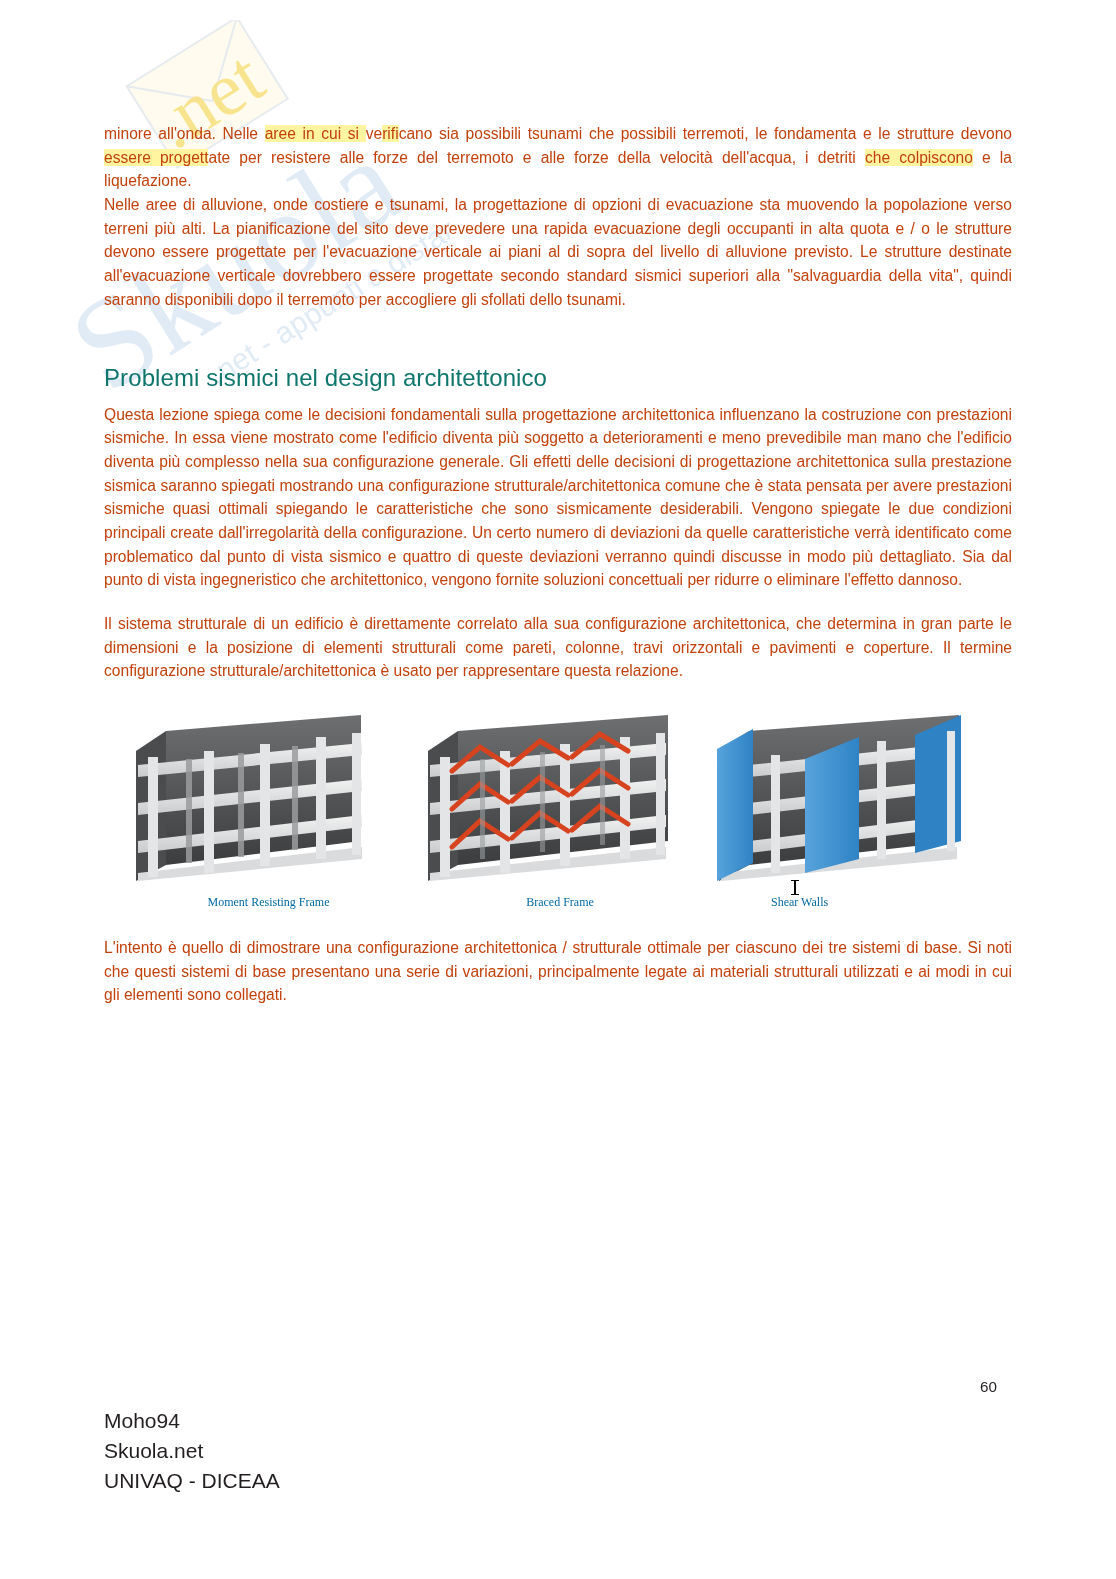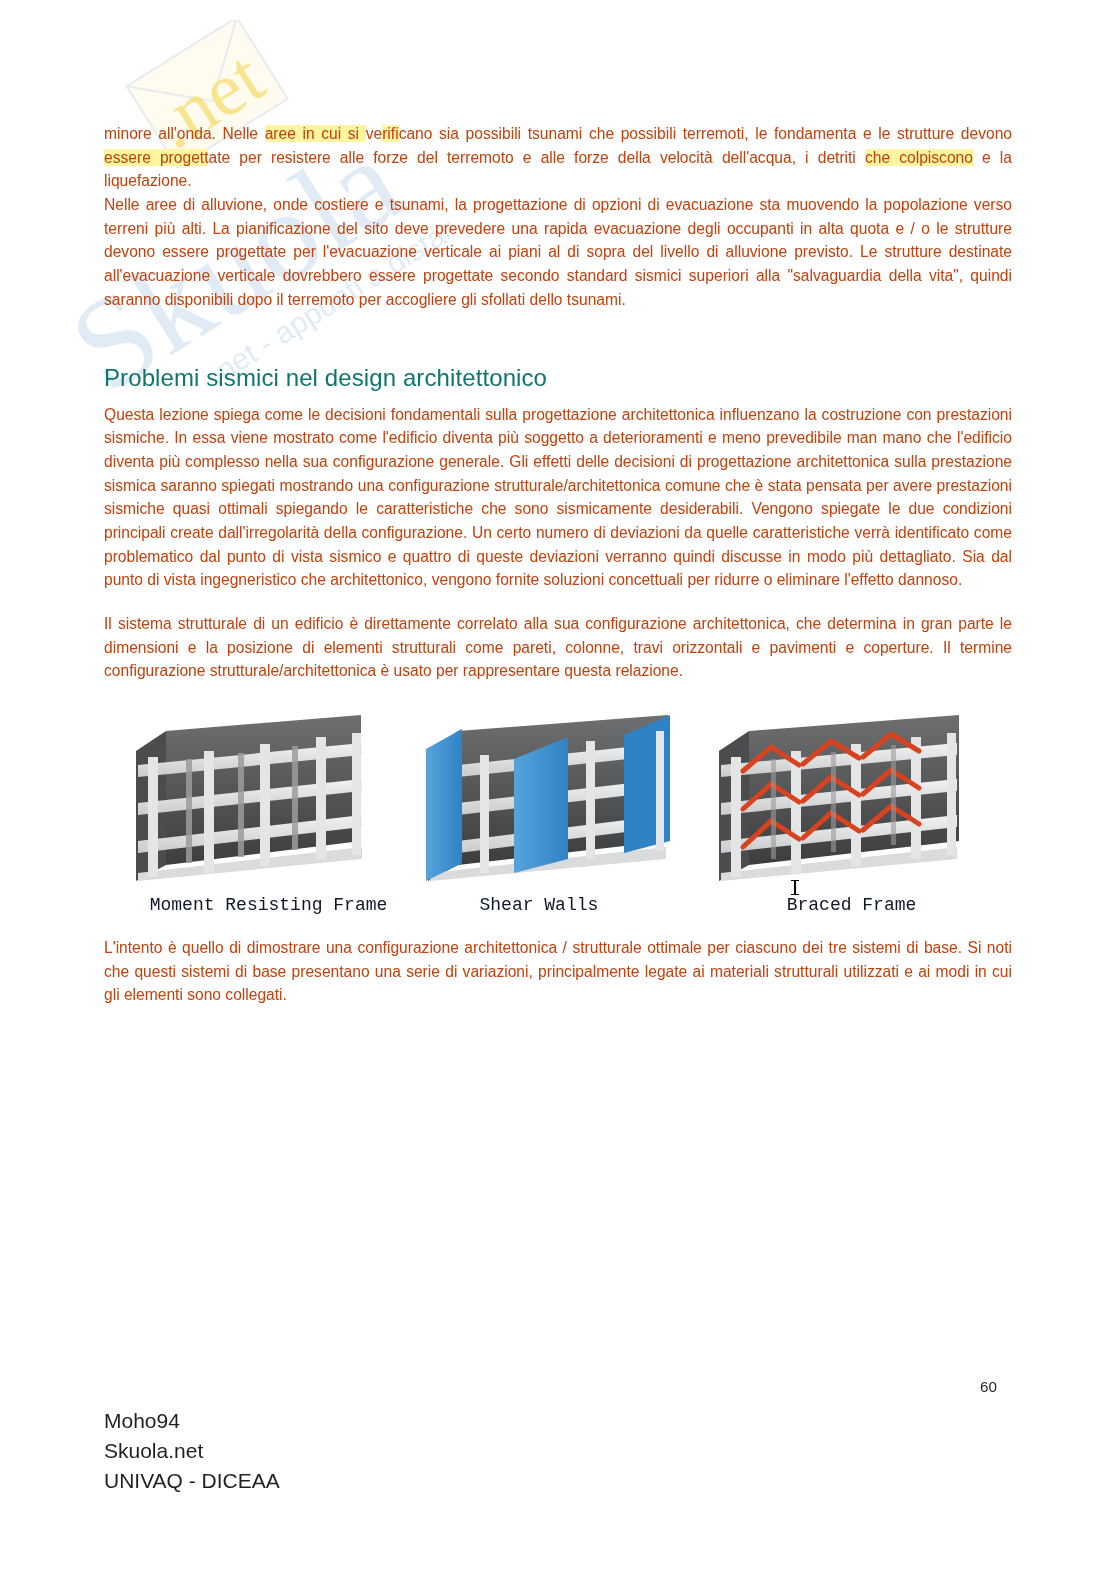--- a/index.html
+++ b/index.html
@@ -68,23 +68,23 @@
     justify-content: space-between;
     align-items: flex-end;
     padding: 0 18px 0 22px;
   }
   .fig-item {
     width: 285px;
     text-align: center;
   }
   .fig-caption {
     margin-top: 8px;
-    font-size: 18px;
-    color: #0f172a;
-    font-family: Liberation Mono, monospace;
+    font-size: 12px;
+    color: #0369a1;
+    font-family: Liberation Serif, serif;
   }
   .fig-caption.shear {
     text-align: left;
     padding-left: 62px;
   }
   .cursor-mark {
     position: absolute;
     left: 690px;
     top: 167px;
     width: 2px;
@@ -188,20 +188,71 @@
               <rect x="112" y="40" width="6" height="104"></rect>
               <rect x="166" y="33" width="6" height="104"></rect>
             </g>
           </svg>
           <div class="fig-caption">Moment Resisting Frame</div>
         </div>
 
         <div class="fig-item">
           <svg width="285" height="170" viewBox="0 0 285 170" xmlns="http://www.w3.org/2000/svg">
             <defs>
+              <linearGradient id="sideDark2" x1="0" y1="0" x2="0" y2="1">
+                <stop offset="0%" stop-color="#6d6f71"></stop>
+                <stop offset="100%" stop-color="#3b3d3f"></stop>
+              </linearGradient>
+              <linearGradient id="slabG2" x1="0" y1="0" x2="0" y2="1">
+                <stop offset="0%" stop-color="#f2f2f2"></stop>
+                <stop offset="100%" stop-color="#c9cbcd"></stop>
+              </linearGradient>
+            </defs>
+            <polygon points="40,18 250,2 250,128 40,152" fill="url(#sideDark2)"></polygon>
+            <polygon points="10,38 40,18 40,152 10,168" fill="#4a4c4e"></polygon>
+            <g>
+              <polygon points="12,52 248,30 248,42 12,64" fill="url(#slabG2)"></polygon>
+              <polygon points="12,90 248,66 248,78 12,102" fill="url(#slabG2)"></polygon>
+              <polygon points="12,128 248,102 248,114 12,140" fill="url(#slabG2)"></polygon>
+              <polygon points="12,160 248,134 248,146 12,168" fill="#d9dbdd"></polygon>
+            </g>
+            <g fill="#e3e5e7">
+              <rect x="22" y="44" width="10" height="120"></rect>
+              <rect x="82" y="38" width="10" height="122"></rect>
+              <rect x="142" y="31" width="10" height="122"></rect>
+              <rect x="202" y="24" width="10" height="122"></rect>
+              <rect x="238" y="20" width="9" height="122"></rect>
+            </g>
+
+            <g stroke="#d8431f" stroke-width="5" fill="none" stroke-linecap="round">
+
+              <path d="M34,58 L62,34 L90,52"></path>
+              <path d="M94,51 L122,28 L150,45"></path>
+              <path d="M154,44 L182,21 L210,38"></path>
+
+              <path d="M34,96 L62,71 L90,89"></path>
+              <path d="M94,88 L122,64 L150,82"></path>
+              <path d="M154,81 L182,57 L210,75"></path>
+
+              <path d="M34,134 L62,108 L90,126"></path>
+              <path d="M94,125 L122,100 L150,118"></path>
+              <path d="M154,117 L182,93 L210,111"></path>
+            </g>
+            <g fill="#9a9c9e" opacity="0.6">
+              <rect x="62" y="46" width="5" height="100"></rect>
+              <rect x="122" y="39" width="5" height="100"></rect>
+              <rect x="182" y="32" width="5" height="100"></rect>
+            </g>
+          </svg>
+          <div class="fig-caption">Braced Frame</div>
+        </div>
+
+        <div class="fig-item">
+          <svg width="285" height="170" viewBox="0 0 285 170" xmlns="http://www.w3.org/2000/svg">
+            <defs>
               <linearGradient id="sideDark3" x1="0" y1="0" x2="0" y2="1">
                 <stop offset="0%" stop-color="#6d6f71"></stop>
                 <stop offset="100%" stop-color="#3b3d3f"></stop>
               </linearGradient>
               <linearGradient id="slabG3" x1="0" y1="0" x2="0" y2="1">
                 <stop offset="0%" stop-color="#f2f2f2"></stop>
                 <stop offset="100%" stop-color="#c9cbcd"></stop>
               </linearGradient>
               <linearGradient id="blueW" x1="0" y1="0" x2="1" y2="0">
                 <stop offset="0%" stop-color="#57a3dc"></stop>
@@ -222,71 +273,20 @@
             <polygon points="206,22 252,2 252,128 206,140" fill="#2f83c4"></polygon>
             <g fill="#e3e5e7">
               <rect x="62" y="42" width="9" height="118"></rect>
               <rect x="168" y="28" width="9" height="118"></rect>
               <rect x="238" y="18" width="8" height="120"></rect>
             </g>
           </svg>
           <div class="fig-caption shear">Shear Walls</div>
         </div>
 
-        <div class="fig-item">
-          <svg width="285" height="170" viewBox="0 0 285 170" xmlns="http://www.w3.org/2000/svg">
-            <defs>
-              <linearGradient id="sideDark2" x1="0" y1="0" x2="0" y2="1">
-                <stop offset="0%" stop-color="#6d6f71"></stop>
-                <stop offset="100%" stop-color="#3b3d3f"></stop>
-              </linearGradient>
-              <linearGradient id="slabG2" x1="0" y1="0" x2="0" y2="1">
-                <stop offset="0%" stop-color="#f2f2f2"></stop>
-                <stop offset="100%" stop-color="#c9cbcd"></stop>
-              </linearGradient>
-            </defs>
-            <polygon points="40,18 250,2 250,128 40,152" fill="url(#sideDark2)"></polygon>
-            <polygon points="10,38 40,18 40,152 10,168" fill="#4a4c4e"></polygon>
-            <g>
-              <polygon points="12,52 248,30 248,42 12,64" fill="url(#slabG2)"></polygon>
-              <polygon points="12,90 248,66 248,78 12,102" fill="url(#slabG2)"></polygon>
-              <polygon points="12,128 248,102 248,114 12,140" fill="url(#slabG2)"></polygon>
-              <polygon points="12,160 248,134 248,146 12,168" fill="#d9dbdd"></polygon>
-            </g>
-            <g fill="#e3e5e7">
-              <rect x="22" y="44" width="10" height="120"></rect>
-              <rect x="82" y="38" width="10" height="122"></rect>
-              <rect x="142" y="31" width="10" height="122"></rect>
-              <rect x="202" y="24" width="10" height="122"></rect>
-              <rect x="238" y="20" width="9" height="122"></rect>
-            </g>
-
-            <g stroke="#d8431f" stroke-width="5" fill="none" stroke-linecap="round">
-
-              <path d="M34,58 L62,34 L90,52"></path>
-              <path d="M94,51 L122,28 L150,45"></path>
-              <path d="M154,44 L182,21 L210,38"></path>
-
-              <path d="M34,96 L62,71 L90,89"></path>
-              <path d="M94,88 L122,64 L150,82"></path>
-              <path d="M154,81 L182,57 L210,75"></path>
-
-              <path d="M34,134 L62,108 L90,126"></path>
-              <path d="M94,125 L122,100 L150,118"></path>
-              <path d="M154,117 L182,93 L210,111"></path>
-            </g>
-            <g fill="#9a9c9e" opacity="0.6">
-              <rect x="62" y="46" width="5" height="100"></rect>
-              <rect x="122" y="39" width="5" height="100"></rect>
-              <rect x="182" y="32" width="5" height="100"></rect>
-            </g>
-          </svg>
-          <div class="fig-caption">Braced Frame</div>
-        </div>
-
       </div>
       <div class="cursor-mark"></div>
     </div>
 
     <p class="body-text" style="margin-top:8px;">L'intento è quello di dimostrare una configurazione architettonica / strutturale ottimale per ciascuno dei tre sistemi di base. Si noti che questi sistemi di base presentano una serie di variazioni, principalmente legate ai materiali strutturali utilizzati e ai modi in cui gli elementi sono collegati.</p>
 
   </div>
 
   <div class="page-number">60</div>
 

